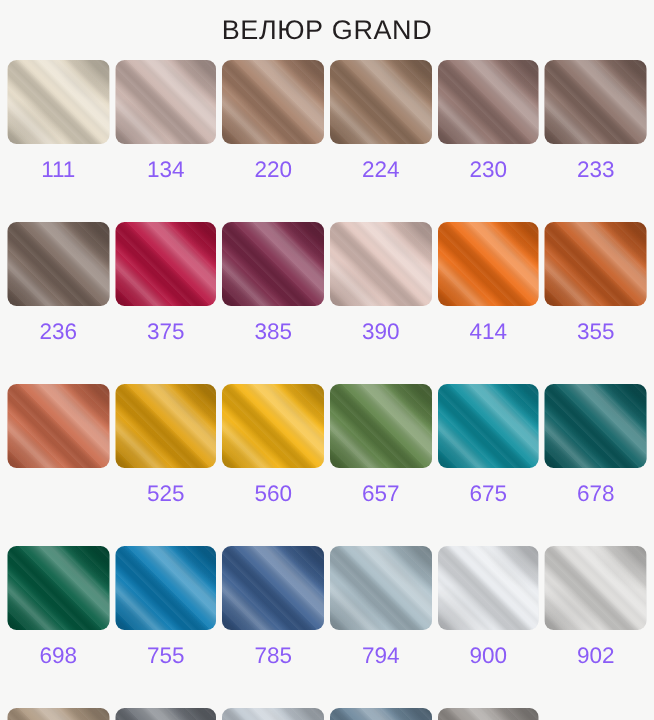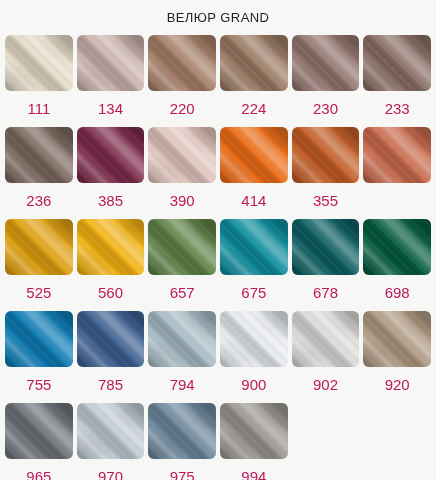--- a/index.html
+++ b/index.html
@@ -15,21 +15,21 @@
   }
   .page {
     width: 436px;
     height: 480px;
     box-sizing: border-box;
     position: relative;
   }
   .title {
     text-align: center;
     color: #231f20;
-    font-size: 13px;
+    font-size: 18px;
     letter-spacing: 0.4px;
     padding-top: 11px;
     line-height: 1;
     font-weight: 400;
   }
   .grid {
     margin-top: 11px;
     padding: 0 5px;
     display: grid;
     grid-template-columns: repeat(6, 1fr);
@@ -81,25 +81,25 @@
         rgba(0,0,0,0.0) 9px);
   }
   .swatch .corner {
     position: absolute;
     inset: 0;
     background-image:
       radial-gradient(120% 120% at 0% 100%, rgba(0,0,0,0.16) 0%, rgba(0,0,0,0.0) 46%),
       radial-gradient(120% 120% at 100% 0%, rgba(0,0,0,0.14) 0%, rgba(0,0,0,0.0) 44%);
   }
   .label {
-    color: #be185d;
+    color: #8b5cf6;
     font-size: 15px;
     line-height: 1;
     padding-top: 10px;
-    padding-bottom: 11px;
+    padding-bottom: 27px;
     text-align: center;
     font-weight: 400;
   }
 </style>
 </head>
 <body>
 
 <div class="page">
 
   <div class="title">ВЕЛЮР GRAND</div>
@@ -155,20 +155,28 @@
       </div>
       <div class="cell">
         <div class="swatch" style="background-color: rgb(123, 104, 94);">
           <div class="sheen"></div>
           <div class="sheen2"></div>
           <div class="corner"></div>
         </div>
         <div class="label">236</div>
       </div>
       <div class="cell">
+        <div class="swatch" style="background-color: rgb(184, 18, 63);">
+          <div class="sheen"></div>
+          <div class="sheen2"></div>
+          <div class="corner"></div>
+        </div>
+        <div class="label">375</div>
+      </div>
+      <div class="cell">
         <div class="swatch" style="background-color: rgb(125, 42, 74);">
           <div class="sheen"></div>
           <div class="sheen2"></div>
           <div class="corner"></div>
         </div>
         <div class="label">385</div>
       </div>
       <div class="cell">
         <div class="swatch" style="background-color: rgb(227, 199, 191);">
           <div class="sheen"></div>

